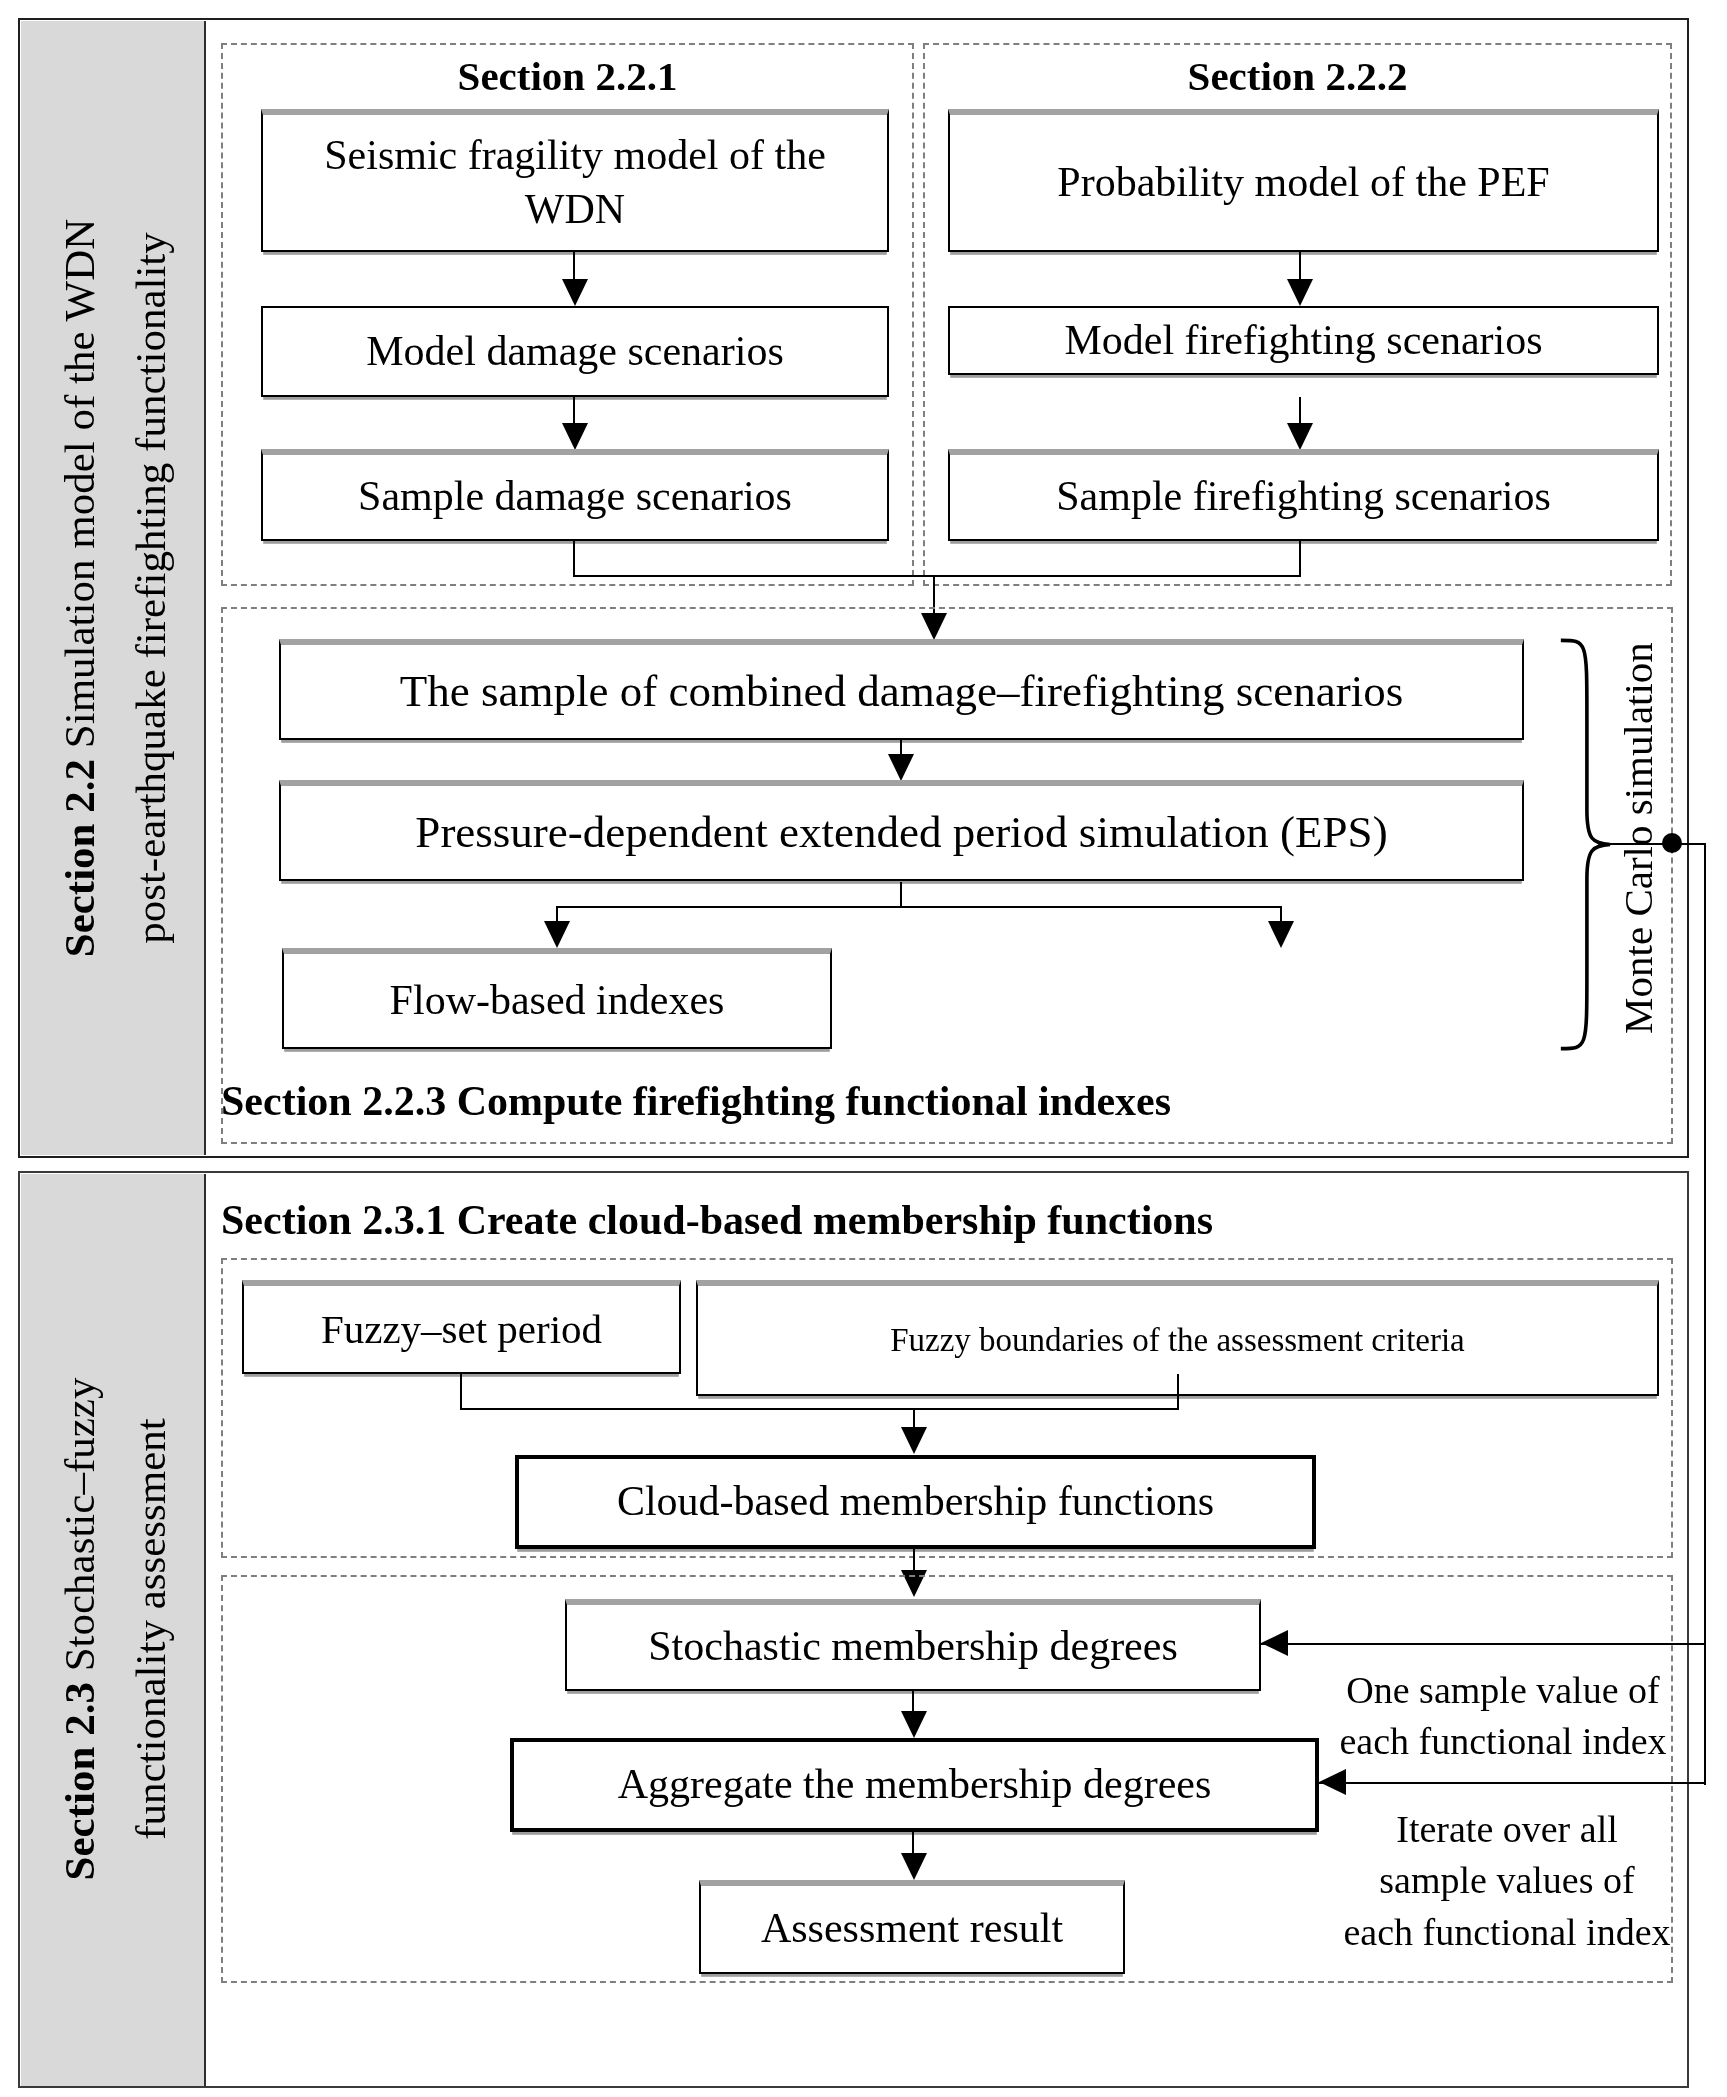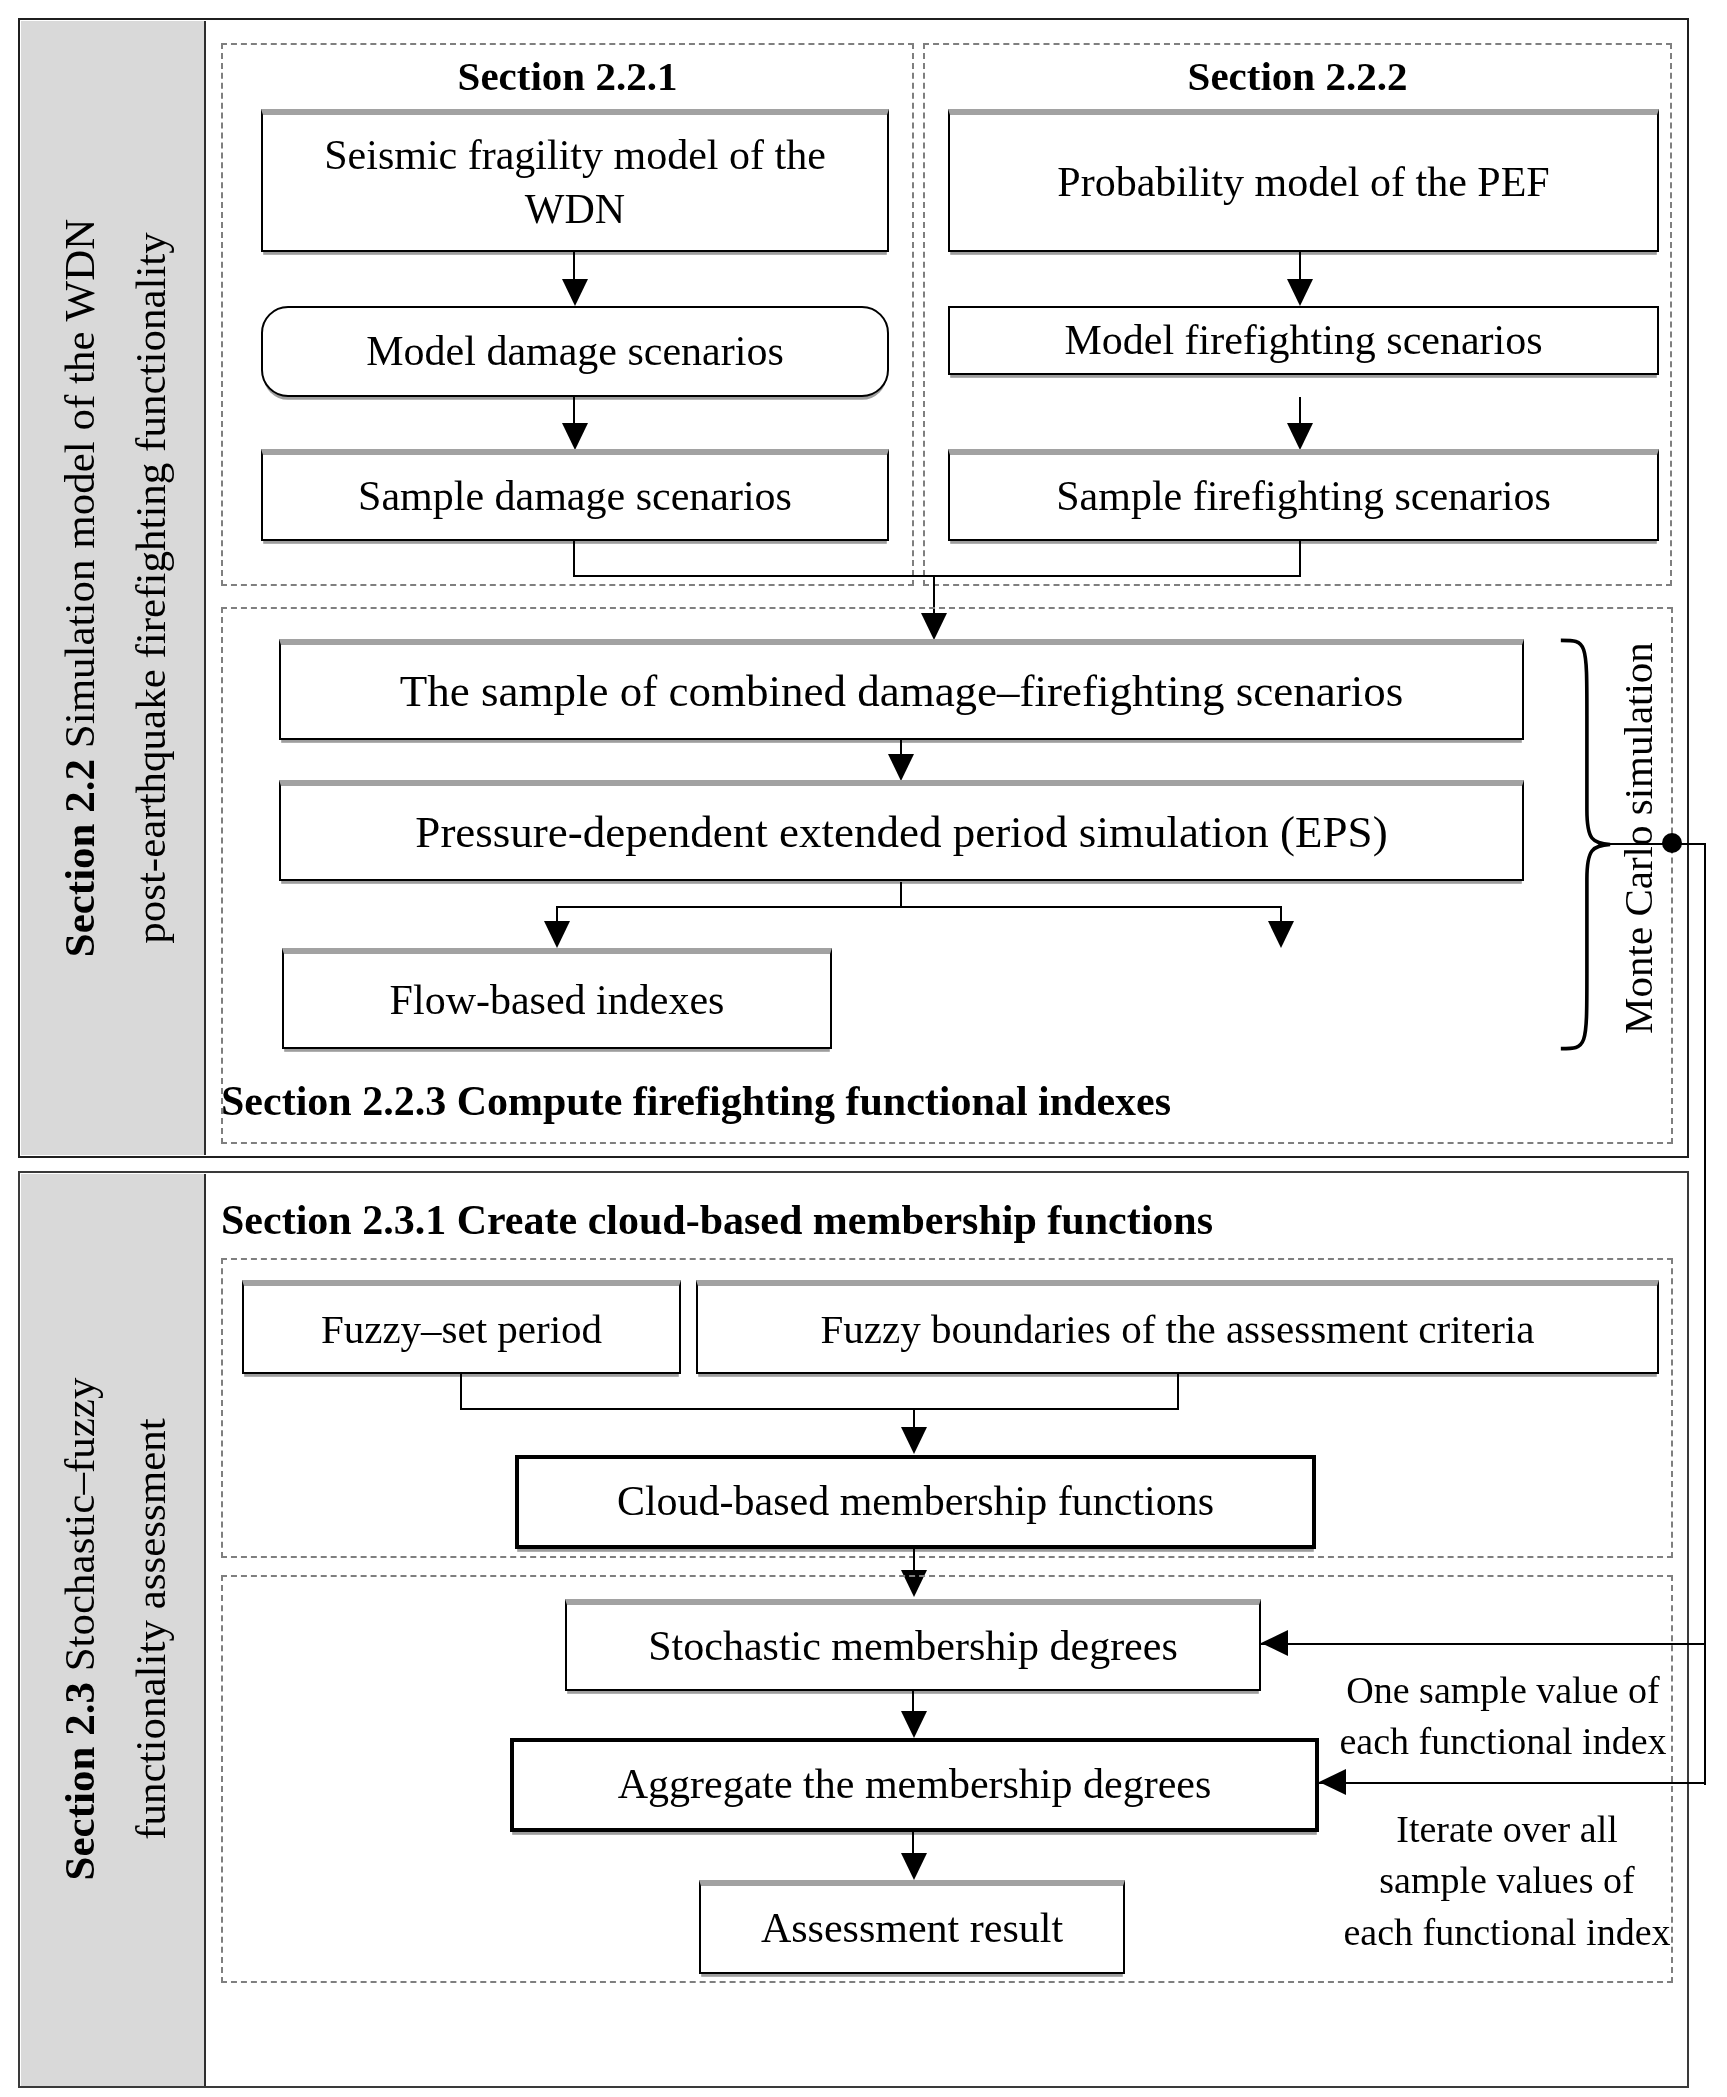--- a/index.html
+++ b/index.html
@@ -50,21 +50,21 @@
 
   <div class="dashedbox" style="left:221px;top:43px;width:693px;height:543px;"></div>
   <div class="header" style="left:221px;top:52px;width:693px;">Section 2.2.1</div>
 
   <div class="dashedbox" style="left:923px;top:43px;width:749px;height:543px;"></div>
   <div class="header" style="left:923px;top:52px;width:749px;">Section 2.2.2</div>
 
   <div class="box gt" style="left:261px;top:109px;width:628px;height:143px;">Seismic fragility model of the WDN</div>
   <div class="vline" style="left:573px;top:252px;height:30px;"></div>
   <div class="arr-d" style="left:562px;top:279px;"></div>
-  <div class="box" style="left:261px;top:306px;width:628px;height:91px;border-radius:27px;">Model damage scenarios</div>
+  <div class="box" style="left:261px;top:306px;width:628px;height:91px;">Model damage scenarios</div>
   <div class="vline" style="left:573px;top:397px;height:30px;"></div>
   <div class="arr-d" style="left:562px;top:423px;"></div>
   <div class="box gt" style="left:261px;top:449px;width:628px;height:92px;">Sample damage scenarios</div>
 
   <div class="box gt" style="left:948px;top:109px;width:711px;height:143px;">Probability model of the PEF</div>
   <div class="vline" style="left:1299px;top:252px;height:30px;"></div>
   <div class="arr-d" style="left:1287px;top:279px;"></div>
   <div class="box" style="left:948px;top:306px;width:711px;height:69px;">Model firefighting scenarios</div>
   <div class="vline" style="left:1299px;top:397px;height:30px;"></div>
   <div class="arr-d" style="left:1287px;top:423px;"></div>
@@ -109,21 +109,21 @@
   <div class="rot sbtext" style="left:116px;top:1629px;width:869px;">
     <div><b>Section 2.3</b><span> Stochastic–fuzzy</span></div>
     <div>functionality assessment</div>
   </div>
 
   <div class="caption" style="left:221px;top:1196px;width:1452px;">Section 2.3.1 Create cloud-based membership functions</div>
 
   <div class="dashedbox" style="left:221px;top:1258px;width:1452px;height:300px;"></div>
 
   <div class="box gt" style="left:242px;top:1280px;width:439px;height:94px;font-size:41px;">Fuzzy–set period</div>
-  <div class="box gt" style="left:696px;top:1280px;width:963px;height:94px;font-size:41px;">Fuzzy boundaries of the assessment criteria</div>
+  <div class="box gt" style="left:696px;top:1280px;width:963px;height:116px;font-size:33px;">Fuzzy boundaries of the assessment criteria</div>
 
   <div class="vline" style="left:460px;top:1374px;height:36px;"></div>
   <div class="vline" style="left:1177px;top:1374px;height:36px;"></div>
   <div class="hline" style="left:460px;top:1408px;width:719px;"></div>
   <div class="vline" style="left:913px;top:1408px;height:20px;"></div>
   <div class="arr-d" style="left:901px;top:1427px;"></div>
 
   <div class="box thick" style="left:515px;top:1455px;width:801px;height:94px;">Cloud-based membership functions</div>
 
   <div class="vline" style="left:913px;top:1549px;height:23px;"></div>

